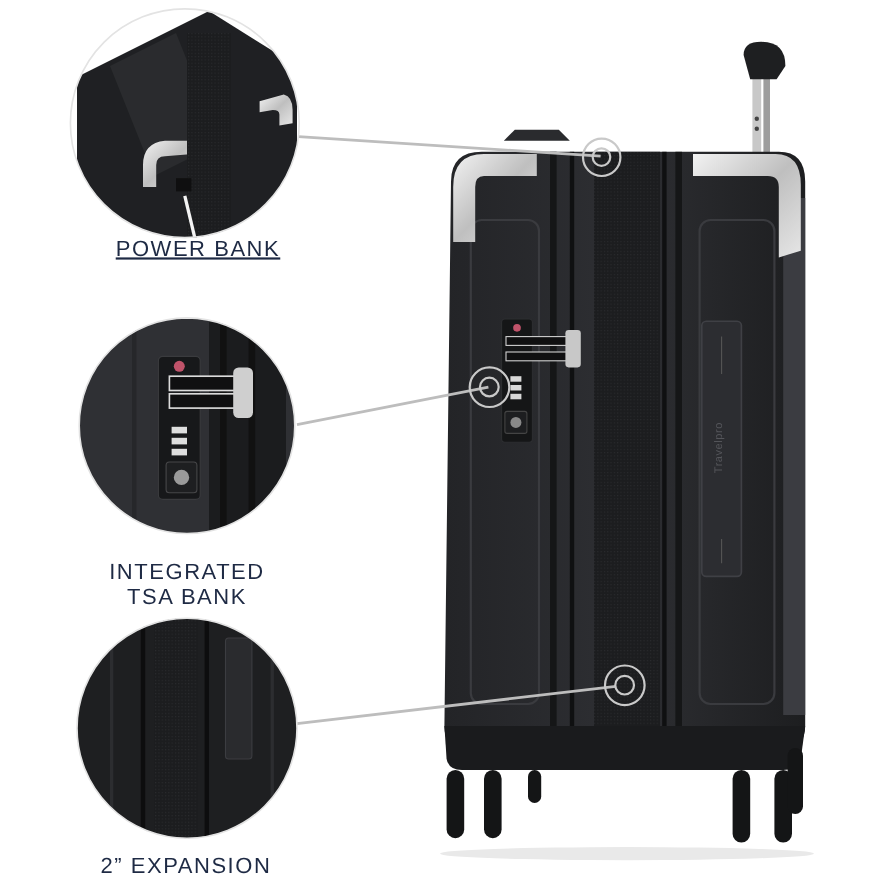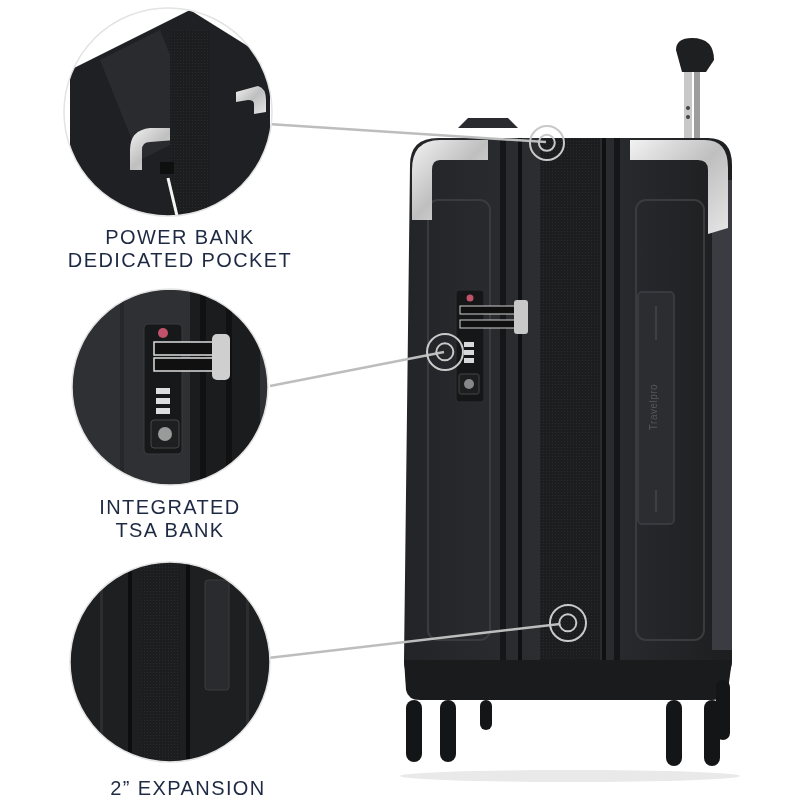--- a/index.html
+++ b/index.html
@@ -164,29 +164,28 @@
       <rect x="246" y="560" width="3" height="210" fill="#2c2d30"></rect>
       <rect x="205" y="580" width="24" height="110" rx="3" fill="#2a2b2e" stroke="#3c3d41"></rect>
     </g>
     <circle cx="170" cy="662" r="100" fill="none" stroke="#e3e3e3" stroke-width="1.5"></circle>
   </svg>
 
   <div class="target-ring" style="left:529px; top:125px; width:36px; height:36px;"></div>
   <div class="target-ring" style="left:426px; top:333px; width:38px; height:38px;"></div>
   <div class="target-ring" style="left:549px; top:604px; width:38px; height:38px;"></div>
 
-  <div class="feature-label" style="left:55px; top:226px; width:250px;">
+  <div class="feature-label" style="left:55px; top:216px; width:250px;text-decoration:underline;">
     <span>POWER BANK</span>
-    <span>DEDICATED POCKET</span>
   </div>
 
-  <div class="feature-label" style="left:70px; top:496px; width:200px;">
+  <div class="feature-label" style="left:70px; top:509px; width:200px;">
     <span>INTEGRATED</span>
     <span>TSA BANK</span>
   </div>
 
-  <div class="feature-label" style="left:88px; top:777px; width:200px;">
+  <div class="feature-label" style="left:69px; top:777px; width:200px;">
     <span>2” EXPANSION</span>
   </div>
 
   <div style="position:absolute; left:620px; top:400px; width:70px; height:14px; transform:rotate(-90deg); color:#55565b; font-size:10px; text-align:center; letter-spacing:0.5px;">Travelpro</div>
 
 </div>
 
 </body></html>

